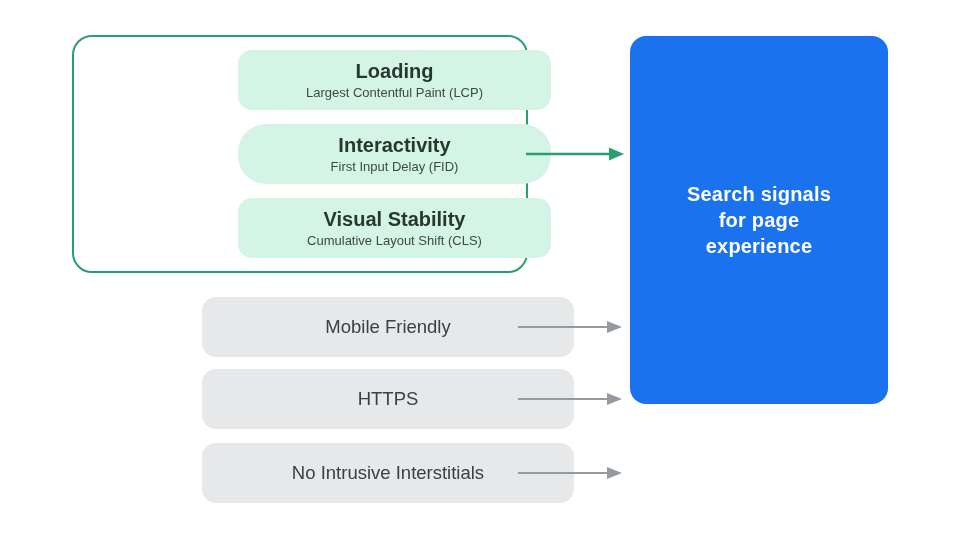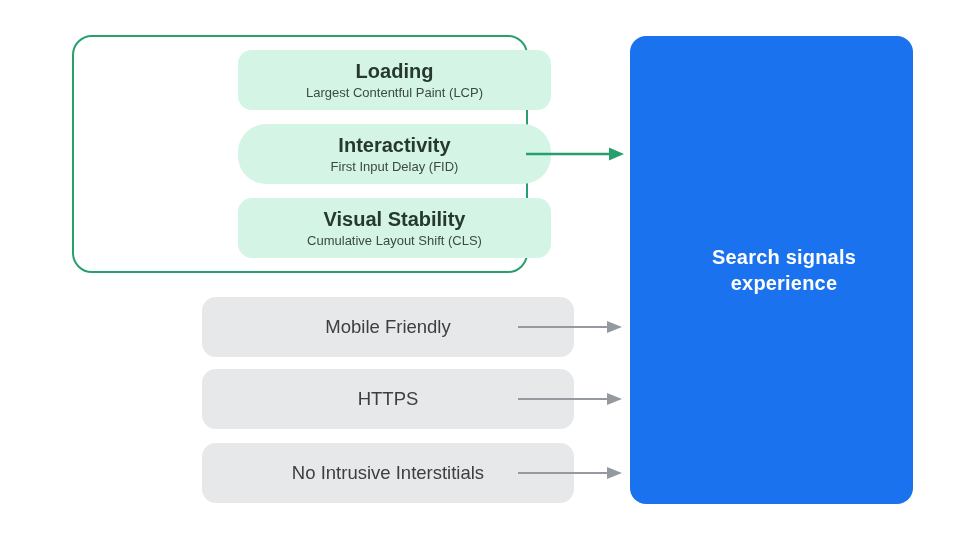--- a/index.html
+++ b/index.html
@@ -101,27 +101,26 @@
   .arrow-g1 { left: 516px; top: 317px; }
   .arrow-g2 { left: 516px; top: 389px; }
   .arrow-g3 { left: 516px; top: 463px; }
 
   
   .result-box {
     position: absolute;
     left: 630px;
     top: 36px;
     width: 258px;
-    height: 468px;
+    height: 368px;
     background: var(--blue, #1b72ef);
     border-radius: 16px;
     display: flex;
     align-items: center;
     justify-content: center;
-    padding-left: 25px;
   }
   .result-text {
     text-align: center;
     color: #ffffff;
     font-size: 20px;
     font-weight: 700;
     line-height: 26px;
     letter-spacing: 0.2px;
   }
 </style>
@@ -172,17 +171,18 @@
     <polygon points="91,4 106,10 91,16" fill="currentColor"></polygon>
   </svg>
   <svg class="arrow arrow-gray arrow-g3" width="106" height="20" viewBox="0 0 106 20">
     <line x1="2" y1="10" x2="92" y2="10" stroke="currentColor" stroke-width="2"></line>
     <polygon points="91,4 106,10 91,16" fill="currentColor"></polygon>
   </svg>
 
   <div class="result-box">
     <div class="result-text">
       <div>Search signals</div>
+      <div>for page</div>
       <div>experience</div>
     </div>
   </div>
 
 </div>
 
 </body></html>

